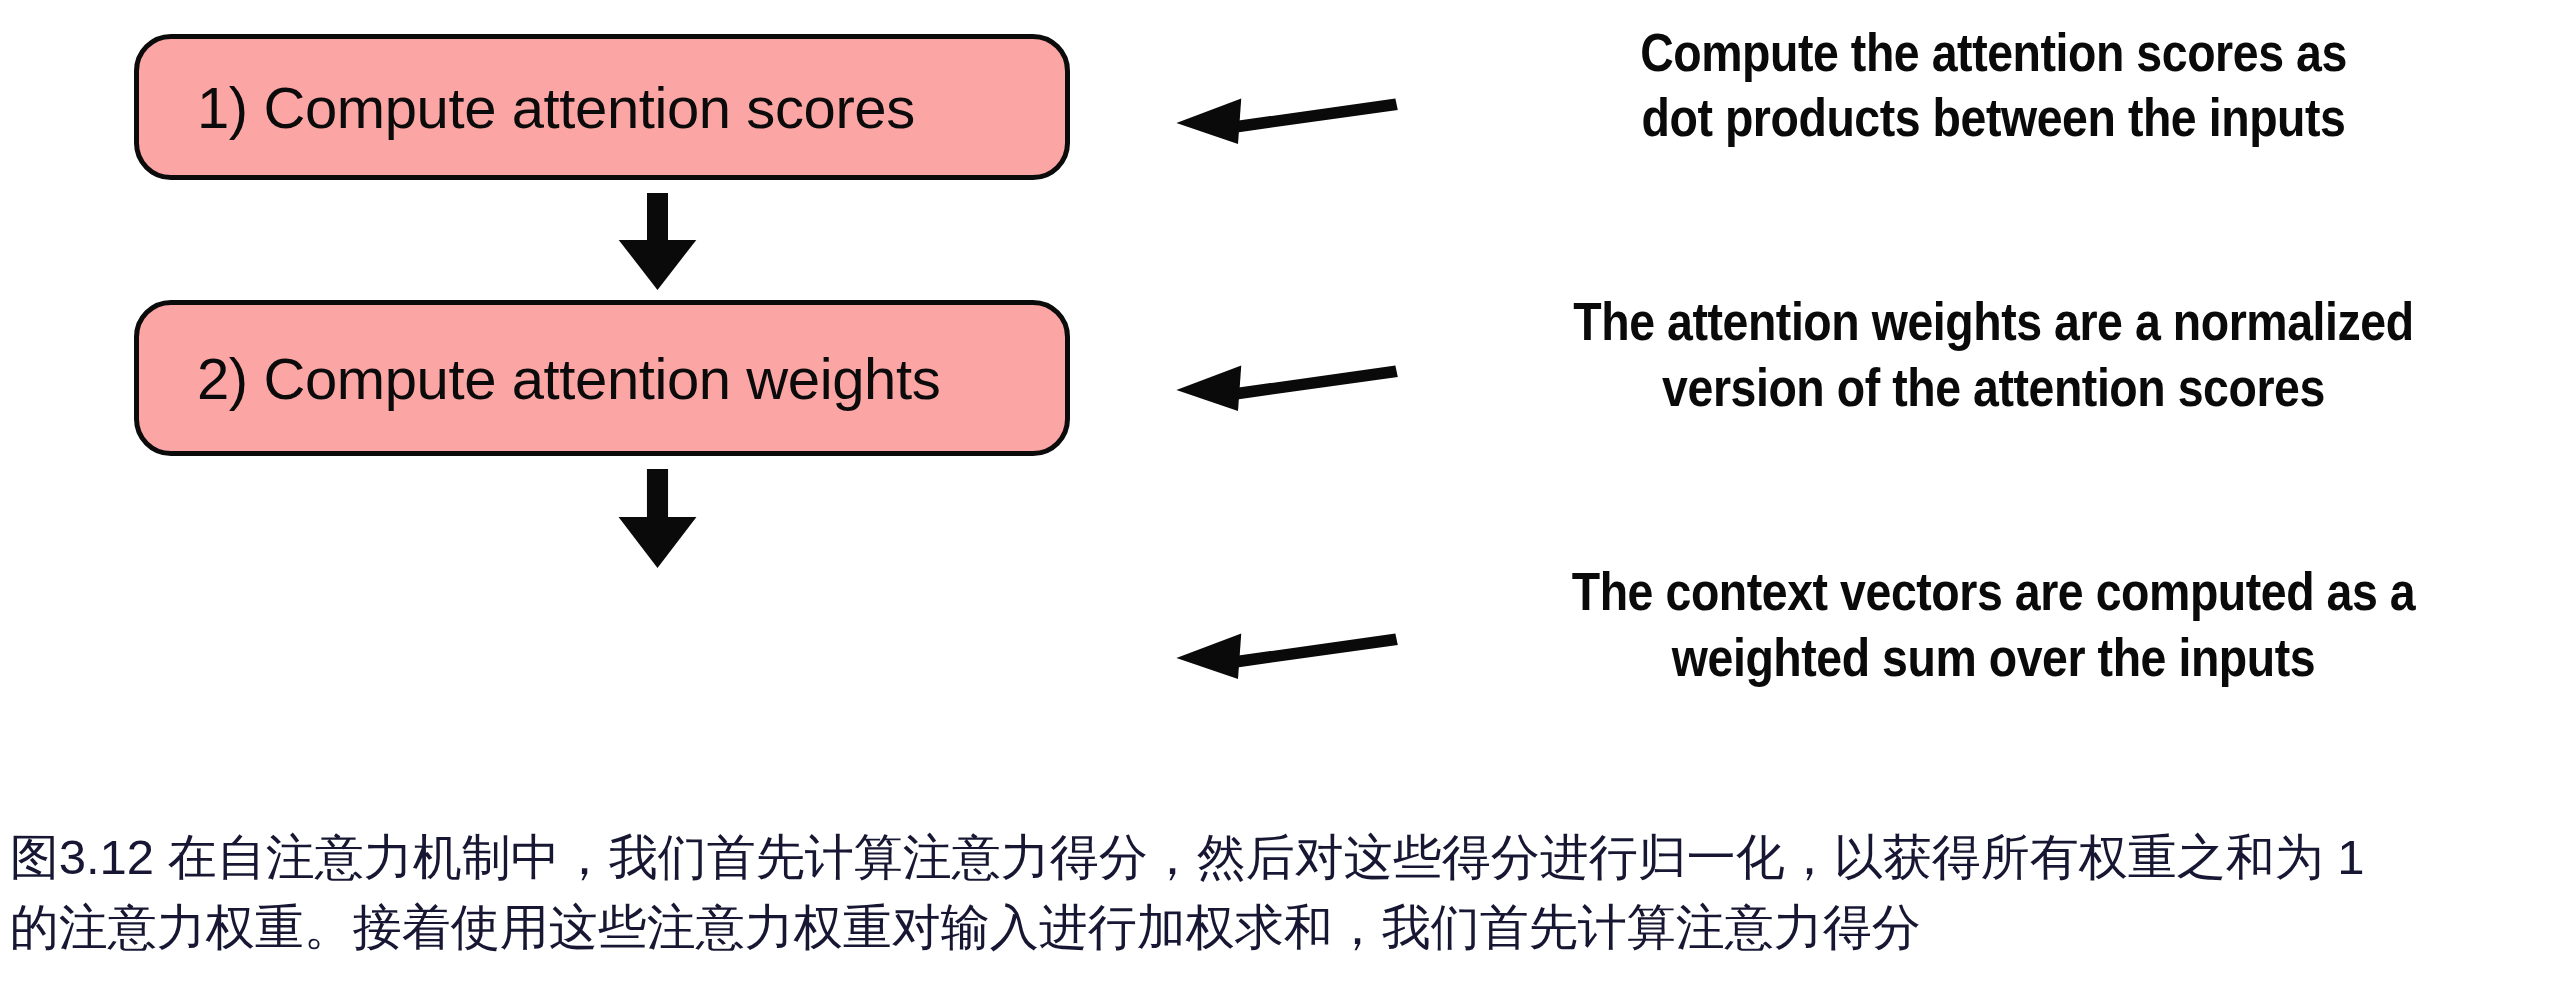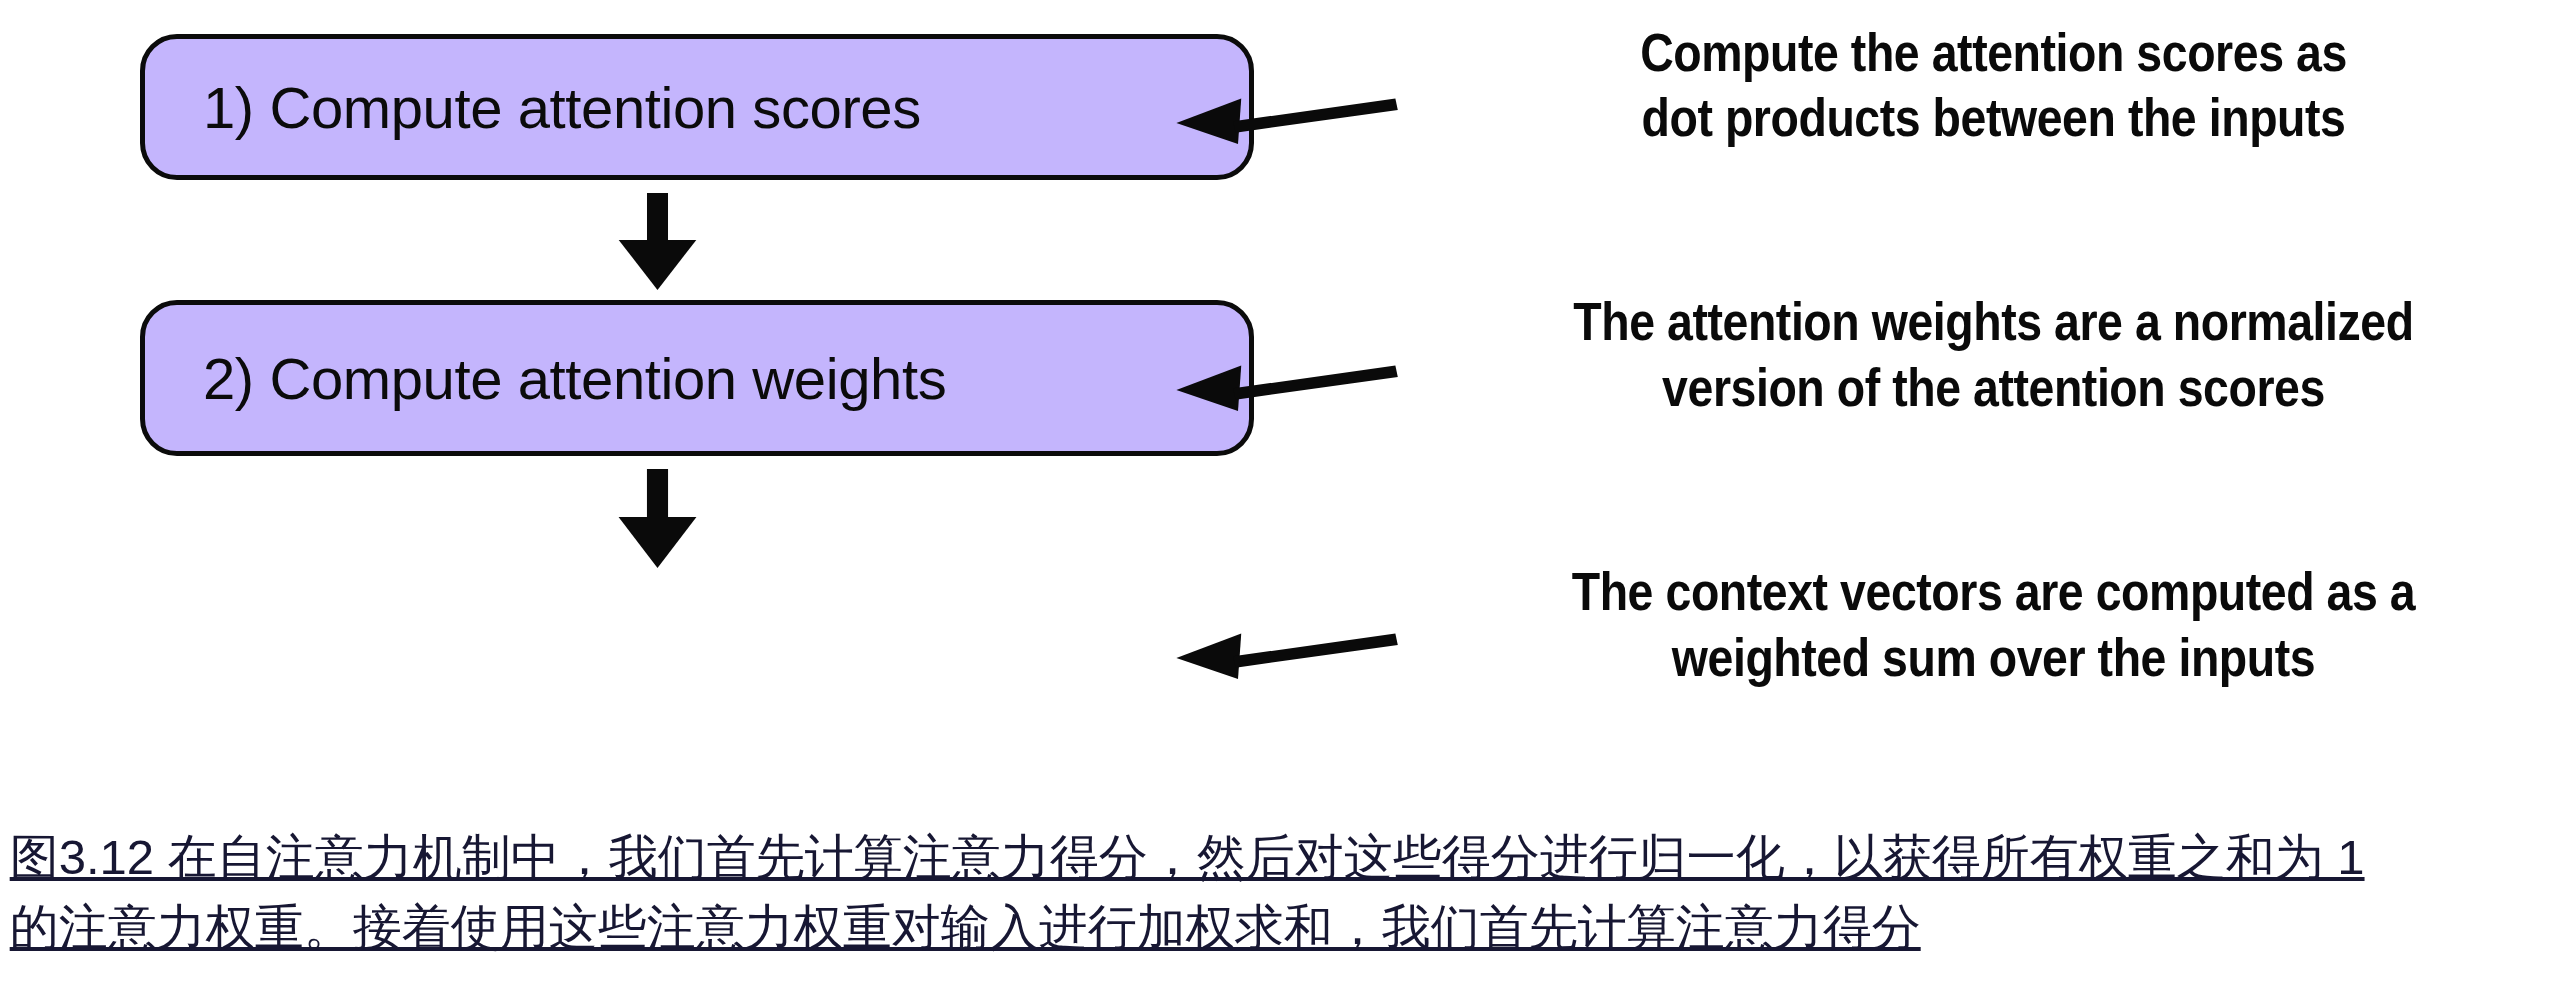--- a/index.html
+++ b/index.html
@@ -14,26 +14,26 @@
     width: 2576px;
     height: 988px;
     background: #ffffff;
     overflow: hidden;
     font-family: "Liberation Sans", "DejaVu Sans", sans-serif;
   }
 
   
   .flow-box {
     position: absolute;
-    left: 140px;
-    width: 1114px;
+    left: 134px;
+    width: 936px;
     box-sizing: border-box;
     border: 5.7px solid #0b0b0b;
     border-radius: 37px;
-    background: #c4b5fd;
+    background: #fca5a5;
     display: flex;
     align-items: center;
     justify-content: flex-start;
   }
 
   .flow-box-label {
     font-family: "Liberation Sans", "DejaVu Sans", sans-serif;
     font-size: 58px;
     font-weight: 400;
     color: #0b0b0b;
@@ -93,21 +93,21 @@
     left: 9.7px;
     top: 823px;
     width: 2558px;
     font-family: "Liberation Sans", "DejaVu Sans", sans-serif;
     font-size: 49px;
     font-weight: 500;
     line-height: 1.42;
     color: #171733;
     letter-spacing: 0px;
   }
-  #caption .cap-line { display: block; white-space: nowrap; text-decoration: underline; }
+  #caption .cap-line { display: block; white-space: nowrap; }
 </style>
 </head>
 <body>
 
 <div id="canvas">
 
   <div class="flow-box" id="box-1">
     <span class="flow-box-label">1) Compute attention scores</span>
   </div>
 

